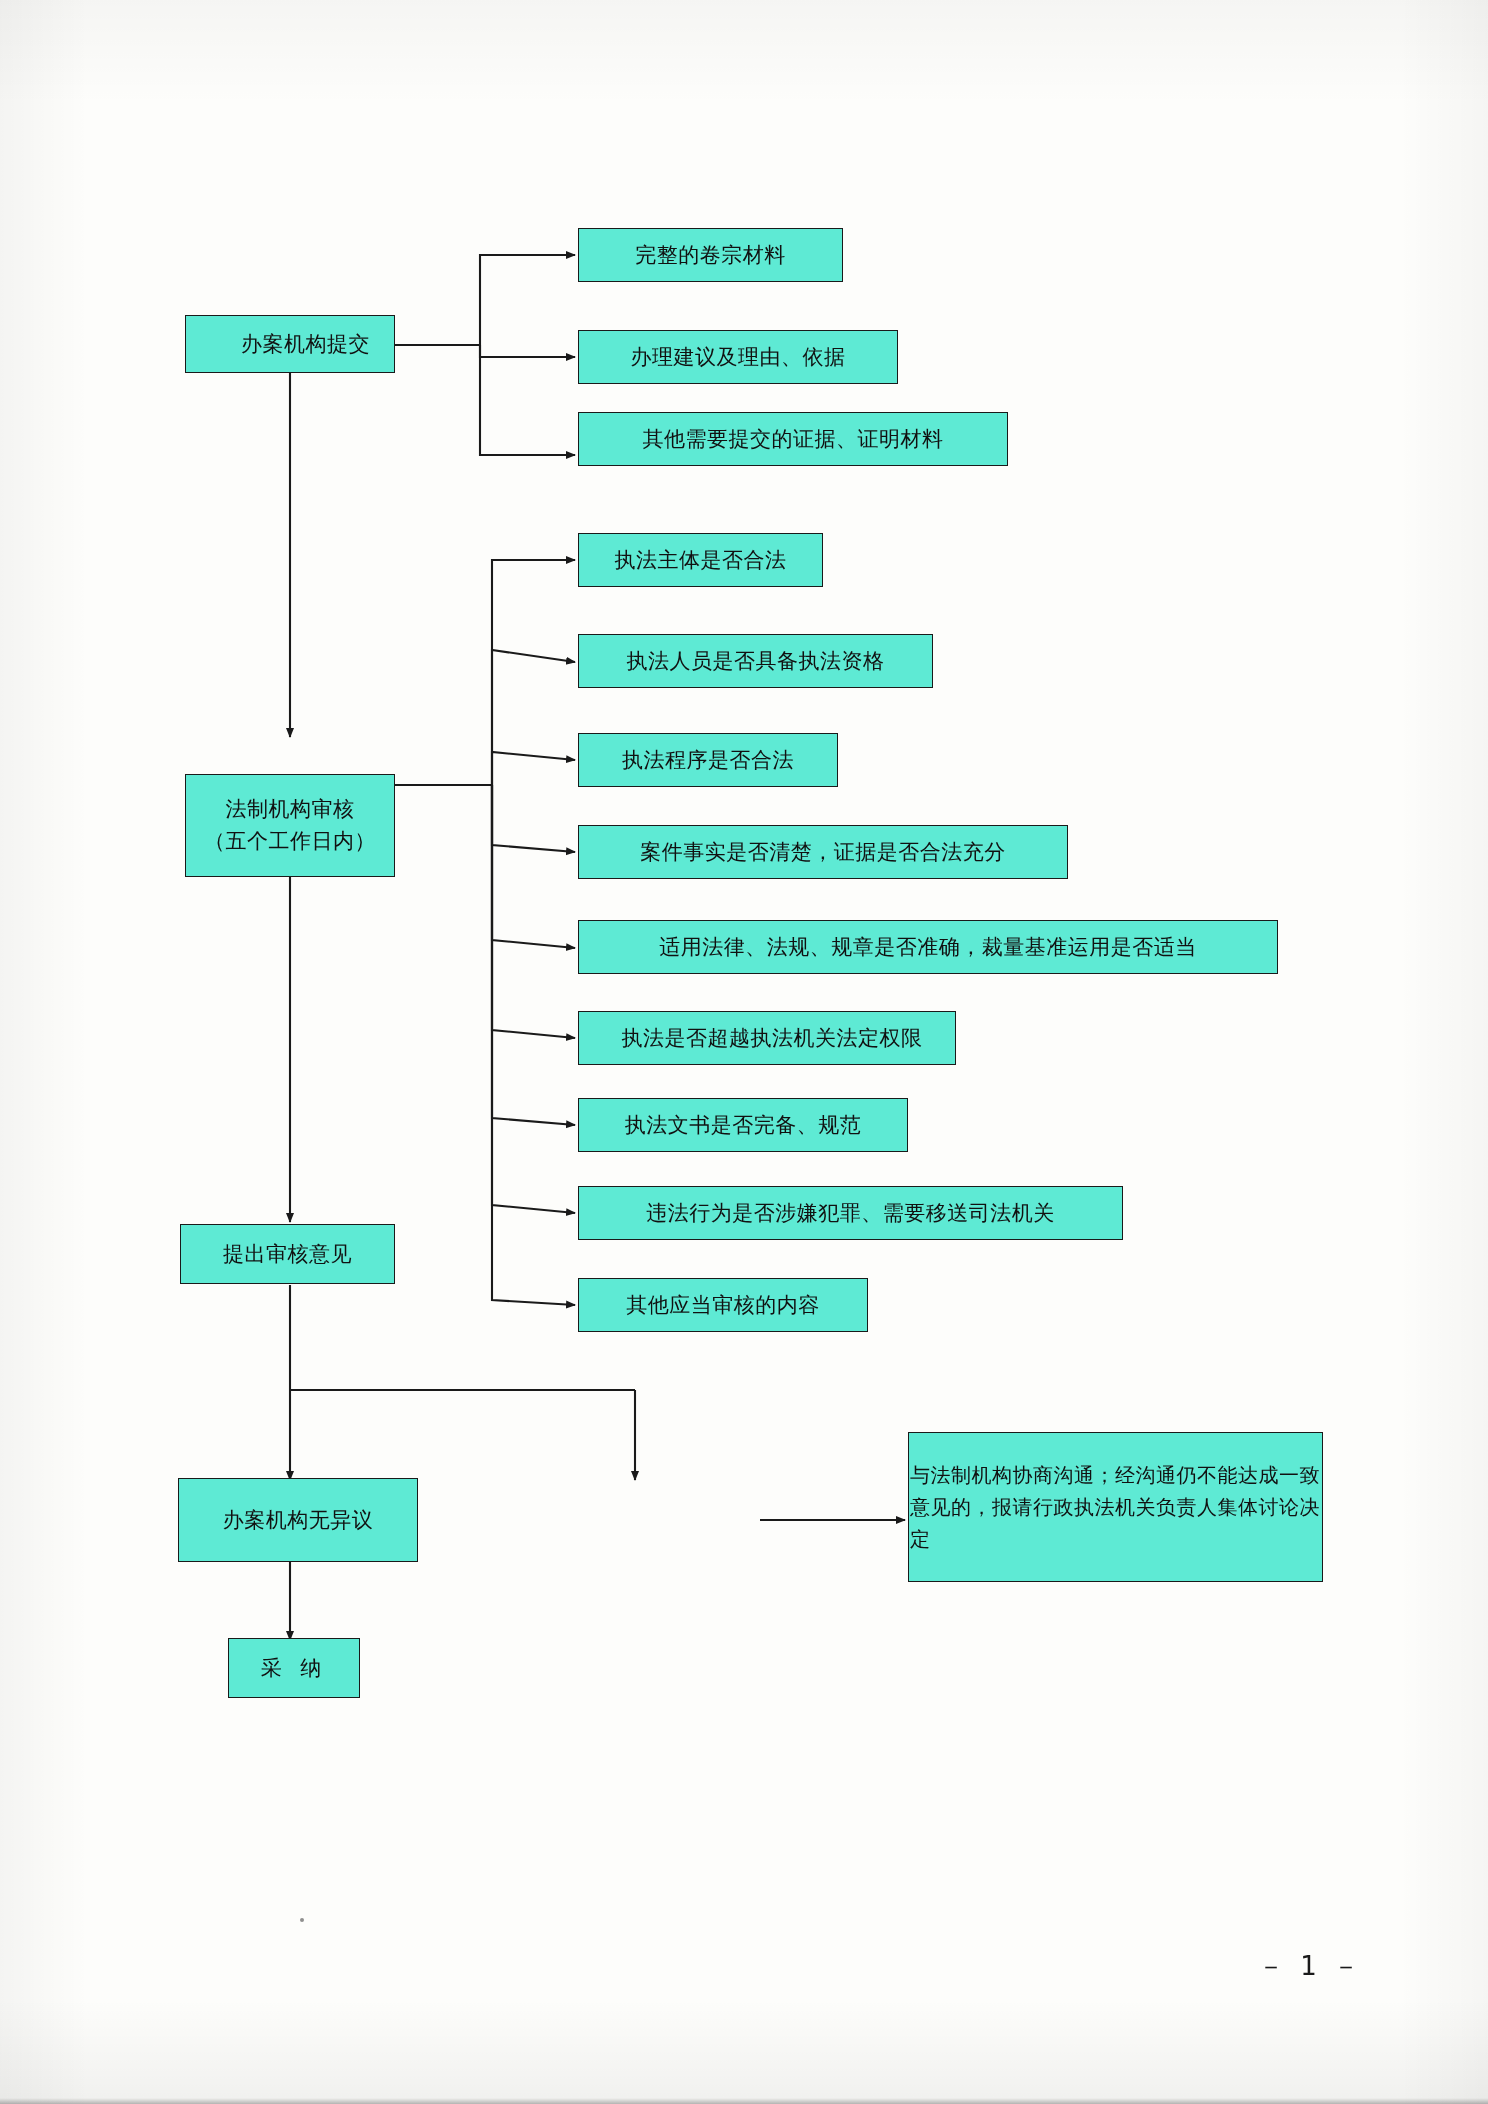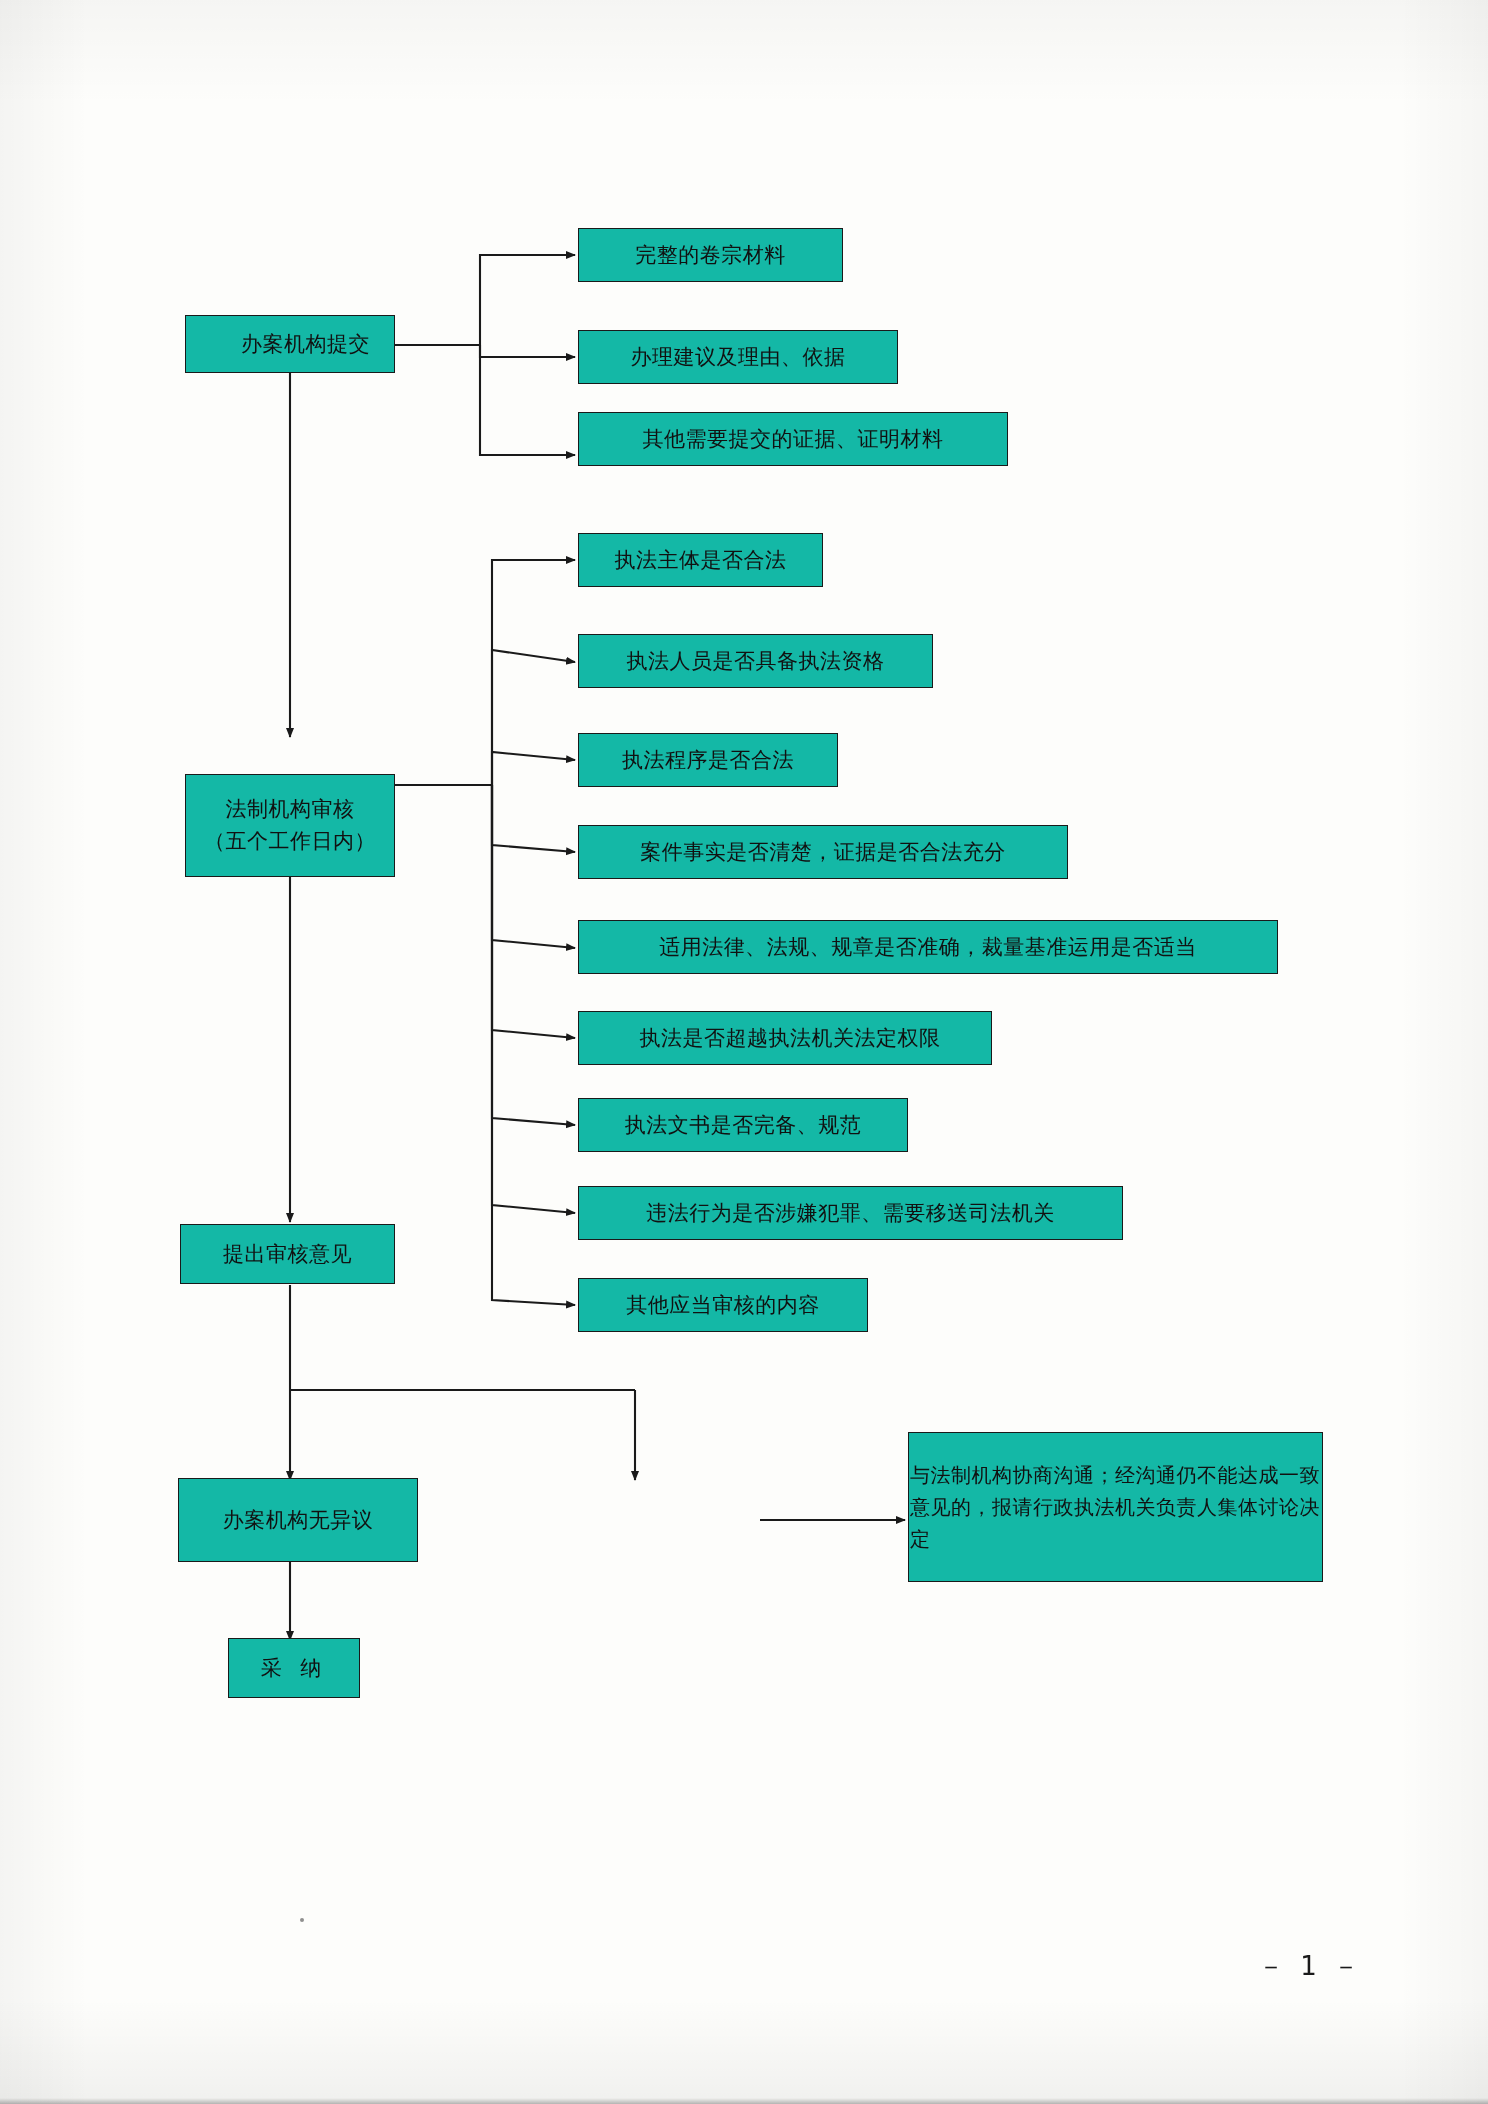--- a/index.html
+++ b/index.html
@@ -24,21 +24,21 @@
     inset: 0;
     background:
       linear-gradient(to right, rgba(0,0,0,0.035), rgba(0,0,0,0) 6%, rgba(0,0,0,0) 94%, rgba(0,0,0,0.03)),
       linear-gradient(to bottom, rgba(0,0,0,0.03), rgba(0,0,0,0) 5%, rgba(0,0,0,0) 95%, rgba(0,0,0,0.05));
     pointer-events: none;
   }
   .node {
     position: absolute;
     box-sizing: border-box;
     border: 1.5px solid #1a1a1a;
-    background: #14b8a6;
+    background: #5eead4;
     color: #111111;
     display: flex;
     align-items: center;
     justify-content: center;
     text-align: center;
     font-size: 21px;
     line-height: 1.45;
     letter-spacing: 0.5px;
     padding: 4px 10px;
     white-space: pre-line;
@@ -147,21 +147,21 @@
   <div class="node" style="left:578px; top:533px; width:245px; height:54px;">执法主体是否合法</div>
 
   <div class="node" style="left:578px; top:634px; width:355px; height:54px;">执法人员是否具备执法资格</div>
 
   <div class="node" style="left:578px; top:733px; width:260px; height:54px;">执法程序是否合法</div>
 
   <div class="node" style="left:578px; top:825px; width:490px; height:54px;">案件事实是否清楚，证据是否合法充分</div>
 
   <div class="node" style="left:578px; top:920px; width:700px; height:54px;">适用法律、法规、规章是否准确，裁量基准运用是否适当</div>
 
-  <div class="node" style="left:578px; top:1011px; width:414px; height:54px;padding-left:20px;">执法是否超越执法机关法定权限</div>
+  <div class="node" style="left:578px; top:1011px; width:378px; height:54px;padding-left:20px;">执法是否超越执法机关法定权限</div>
 
   <div class="node" style="left:578px; top:1098px; width:330px; height:54px;">执法文书是否完备、规范</div>
 
   <div class="node" style="left:578px; top:1186px; width:545px; height:54px;">违法行为是否涉嫌犯罪、需要移送司法机关</div>
 
   <div class="node" style="left:578px; top:1278px; width:290px; height:54px;">其他应当审核的内容</div>
 
   <div class="node" style="left:180px; top:1224px; width:215px; height:60px;">提出审核意见</div>
 
   <div class="node" style="left:178px; top:1478px; width:240px; height:84px;">办案机构无异议</div>

